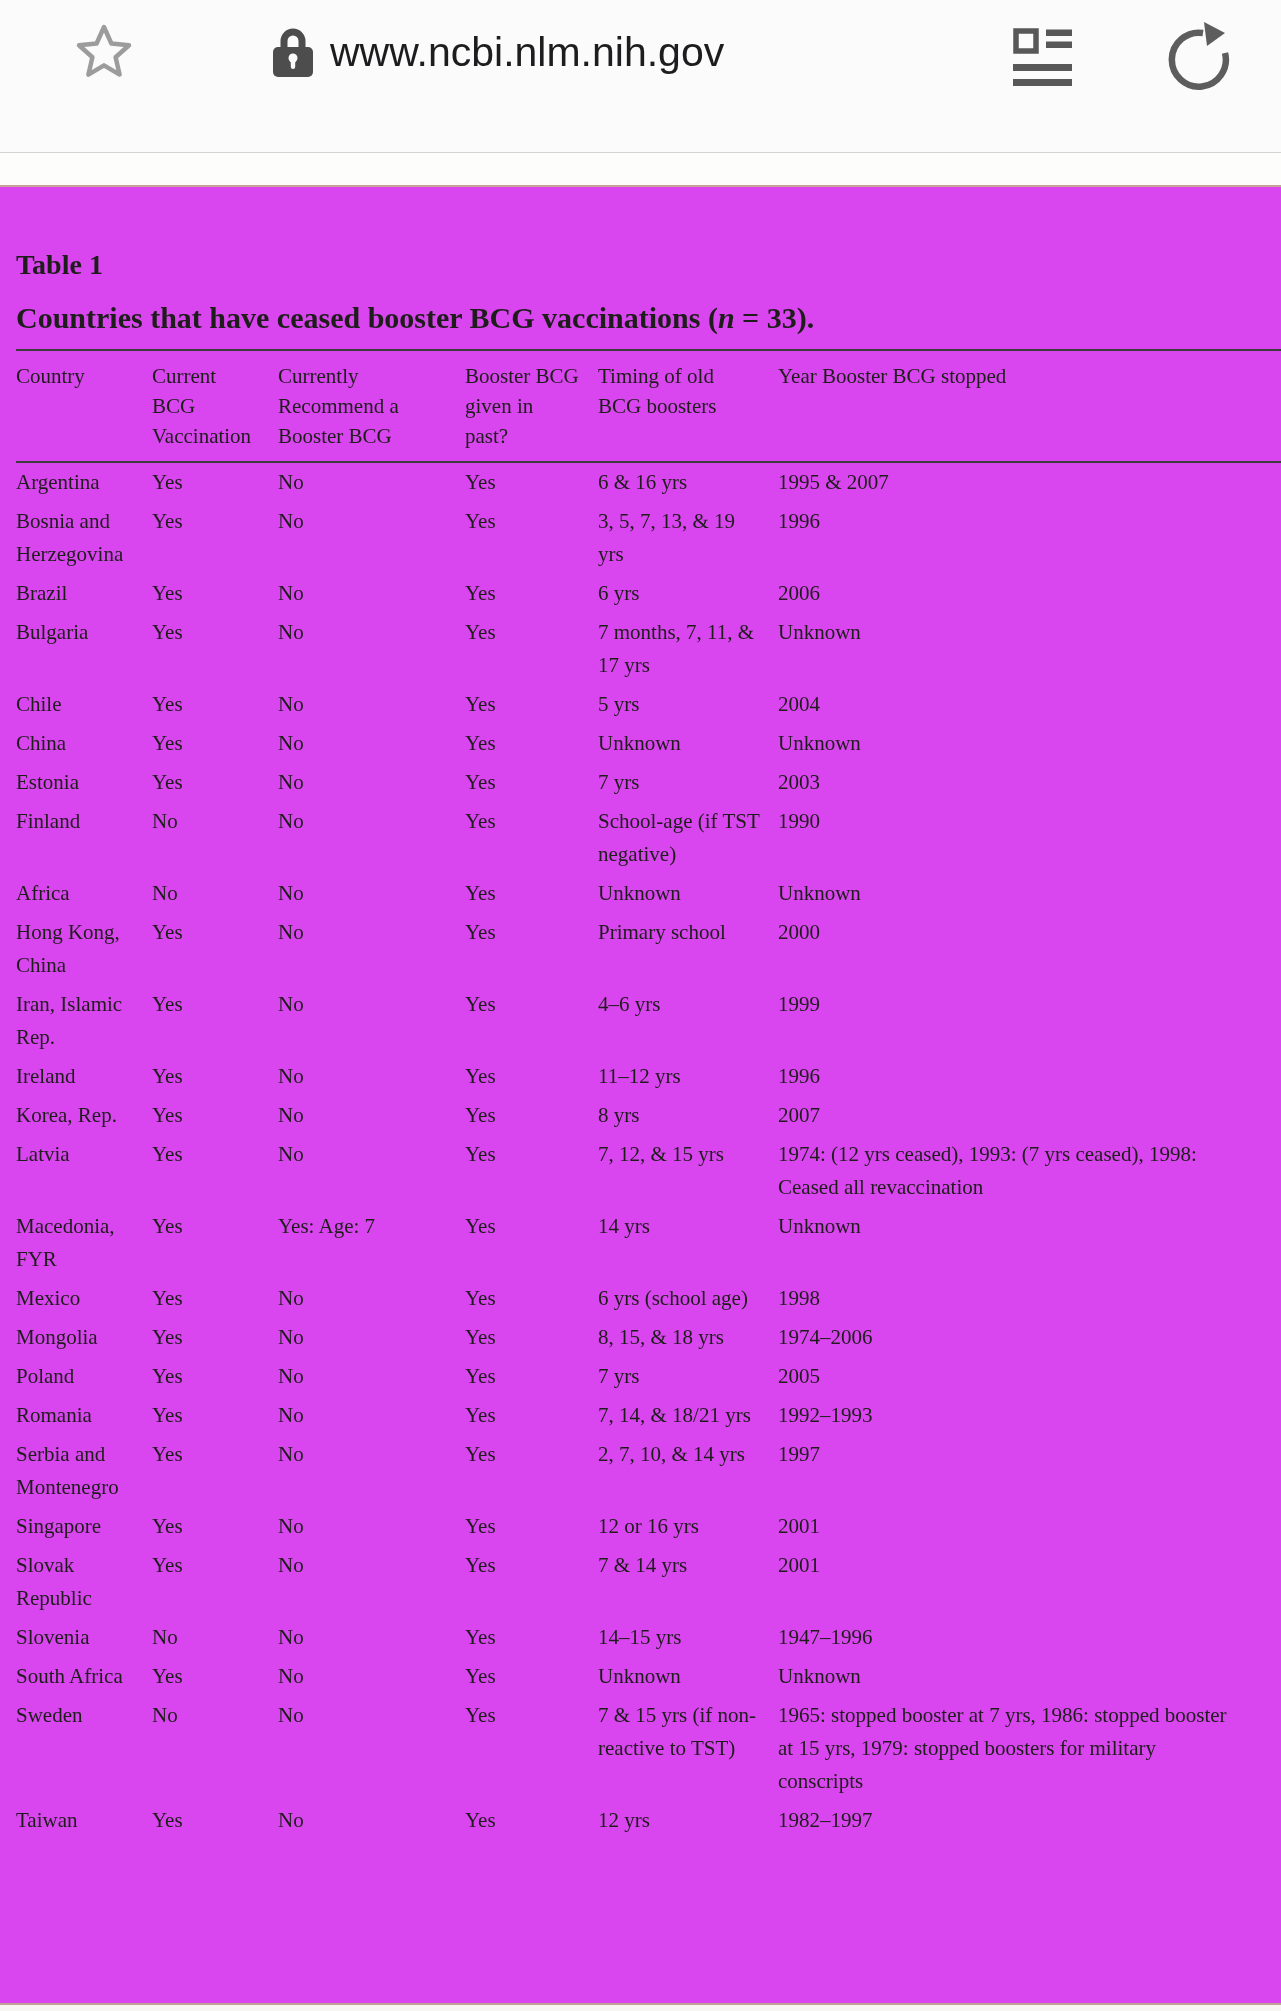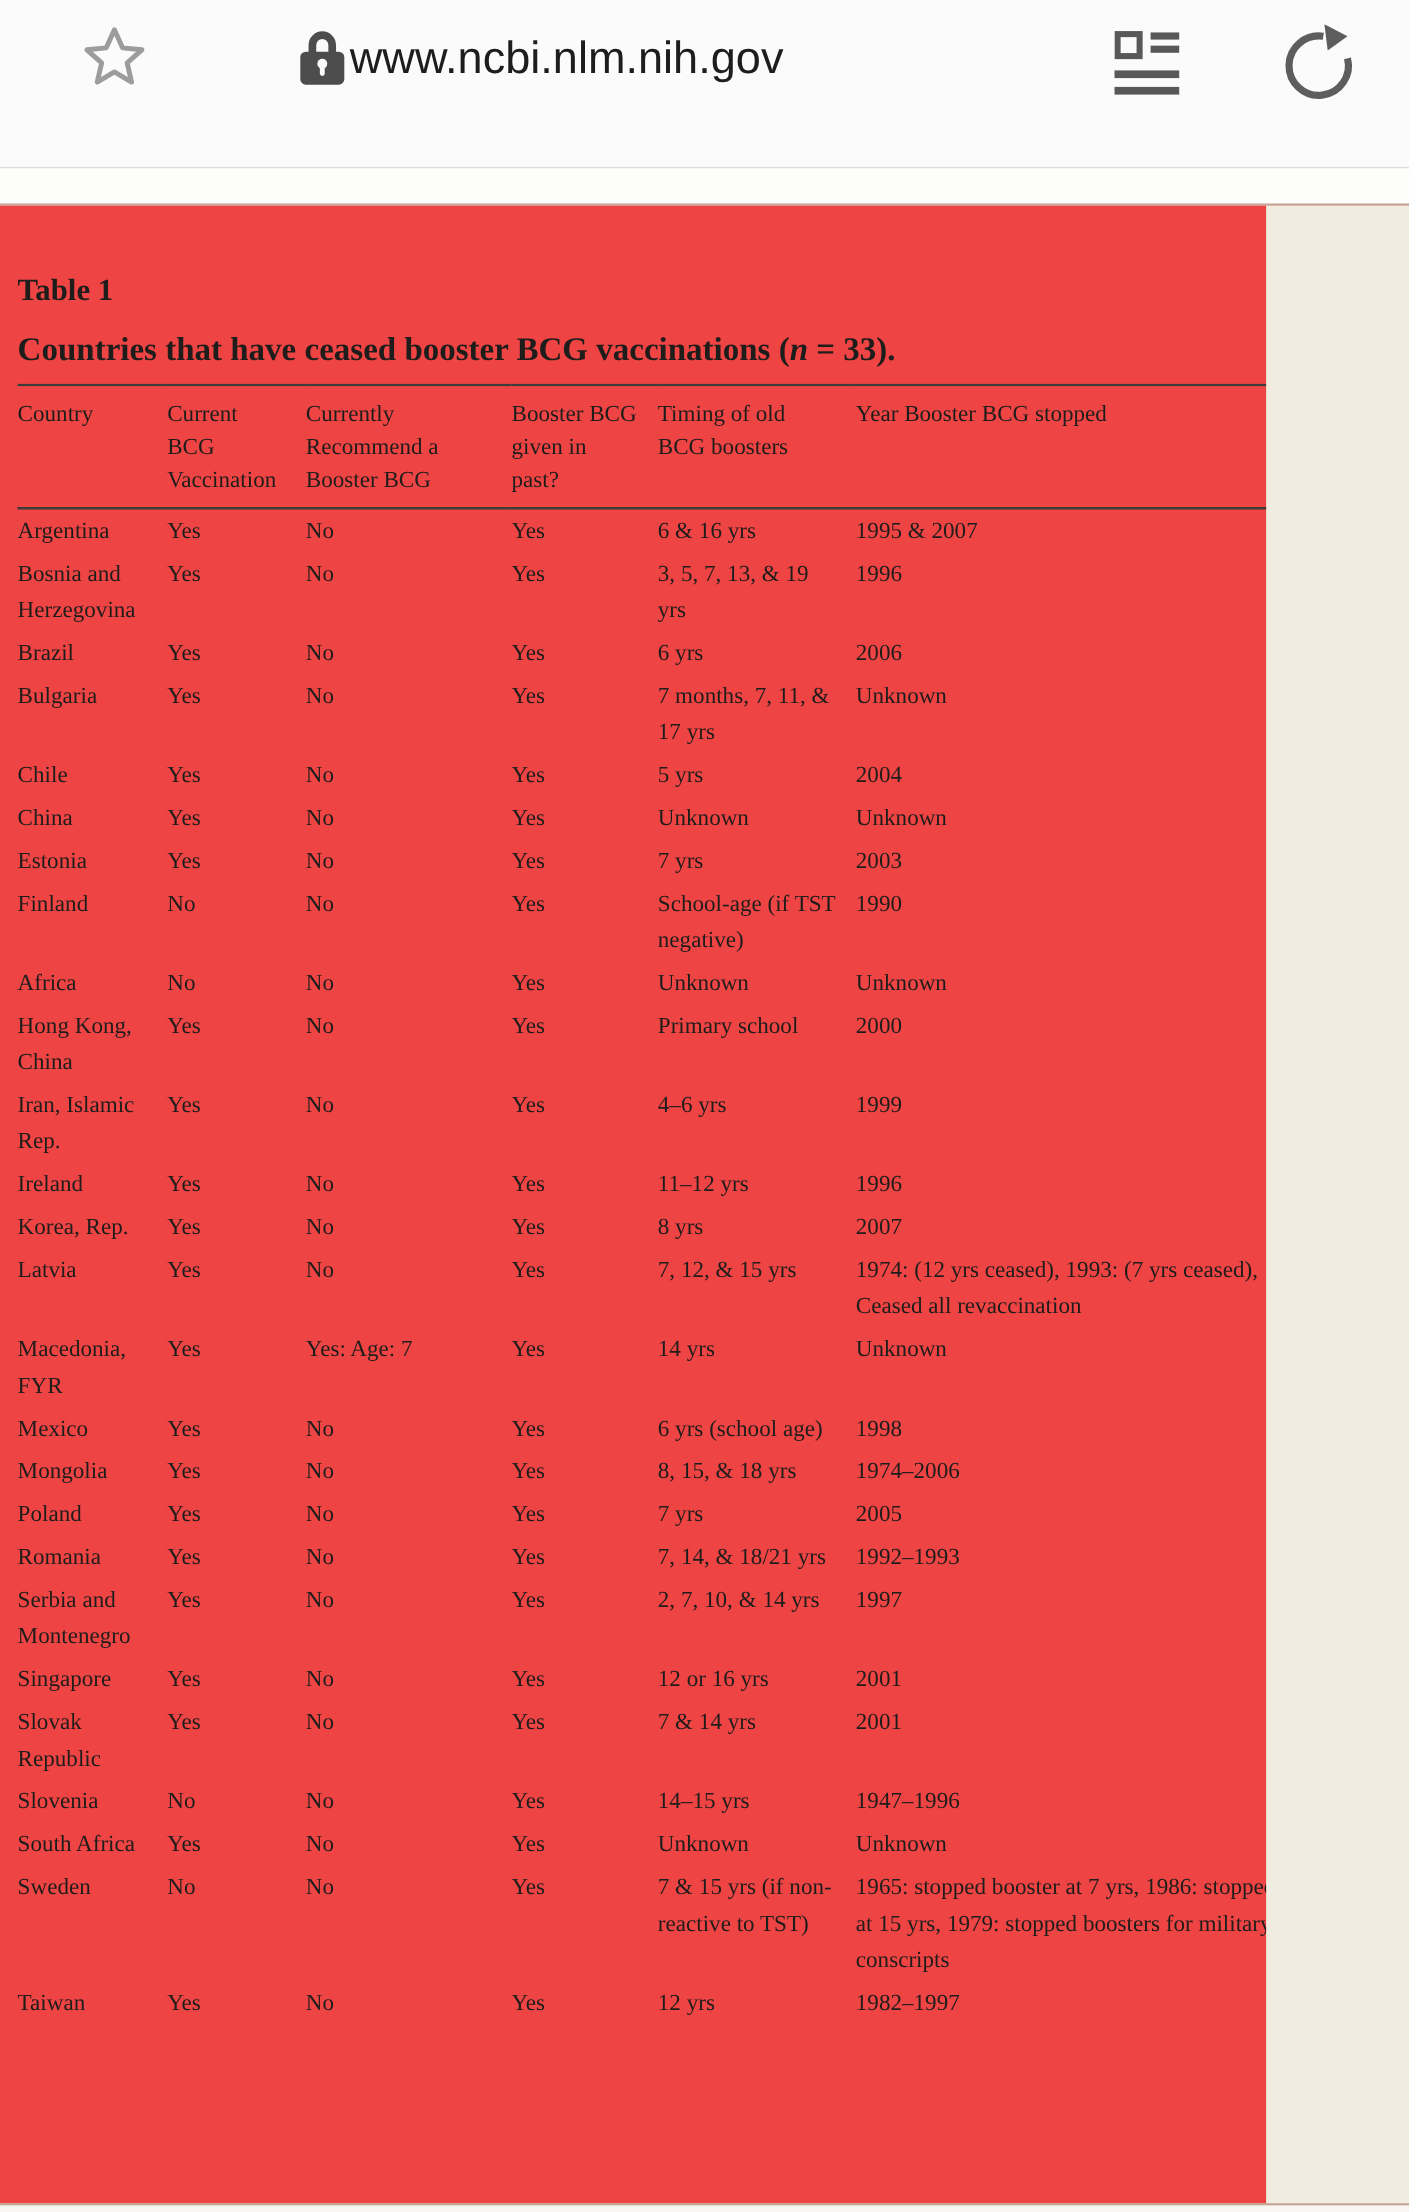--- a/index.html
+++ b/index.html
@@ -9,35 +9,35 @@
     font-family:"Liberation Serif","DejaVu Serif",serif;
     color:#1e1d1b;
   }
   
   .browser-bar{
     position:absolute;top:0;left:0;width:1281px;height:152px;
     background:#fbfbfb;border-bottom:1px solid #d6d4d1;
   }
   .bar-inner{position:relative;width:100%;height:104px;}
   .star-icon{position:absolute;left:72px;top:20px;}
-  .addr{position:absolute;left:272px;top:24px;display:flex;align-items:center;gap:4px;}
+  .addr{position:absolute;left:272px;top:24px;display:flex;align-items:center;gap:16px;}
   .url-text{
     font-family:"Liberation Sans","DejaVu Sans",sans-serif;
     font-size:41px;color:#1d1d1f;letter-spacing:0px;line-height:56px;
   }
   .reader-icon{position:absolute;left:1013px;top:28px;}
   .refresh-icon{position:absolute;left:1165px;top:22px;}
   .white-strip{
     position:absolute;top:153px;left:0;width:1281px;height:32px;
     background:#fdfdfc;border-bottom:2px solid #c8a294;
   }
   
   .content{
-    position:absolute;top:187px;left:0;width:1151px;height:1816px;
-    background:#ef4444;overflow:hidden;
+    position:absolute;top:187px;left:0;width:1281px;height:1816px;
+    background:#d946ef;overflow:hidden;
     box-sizing:border-box;padding:62px 0 0 16px;
   }
   .bottom-line{position:absolute;top:2003px;left:0;width:1281px;height:2px;background:#c2a091;}
   .below-strip{position:absolute;top:2005px;left:0;width:1281px;height:6px;background:#f7f6f2;}
   .table-label{font-size:28px;font-weight:bold;line-height:32px;margin:0;}
   .table-caption{font-size:30px;font-weight:bold;line-height:28px;margin:23px 0 0 0;}
   .caption-n{font-style:italic;}
   table.bcg{
     border-collapse:collapse;table-layout:fixed;
     width:1265px;margin-top:17px;

